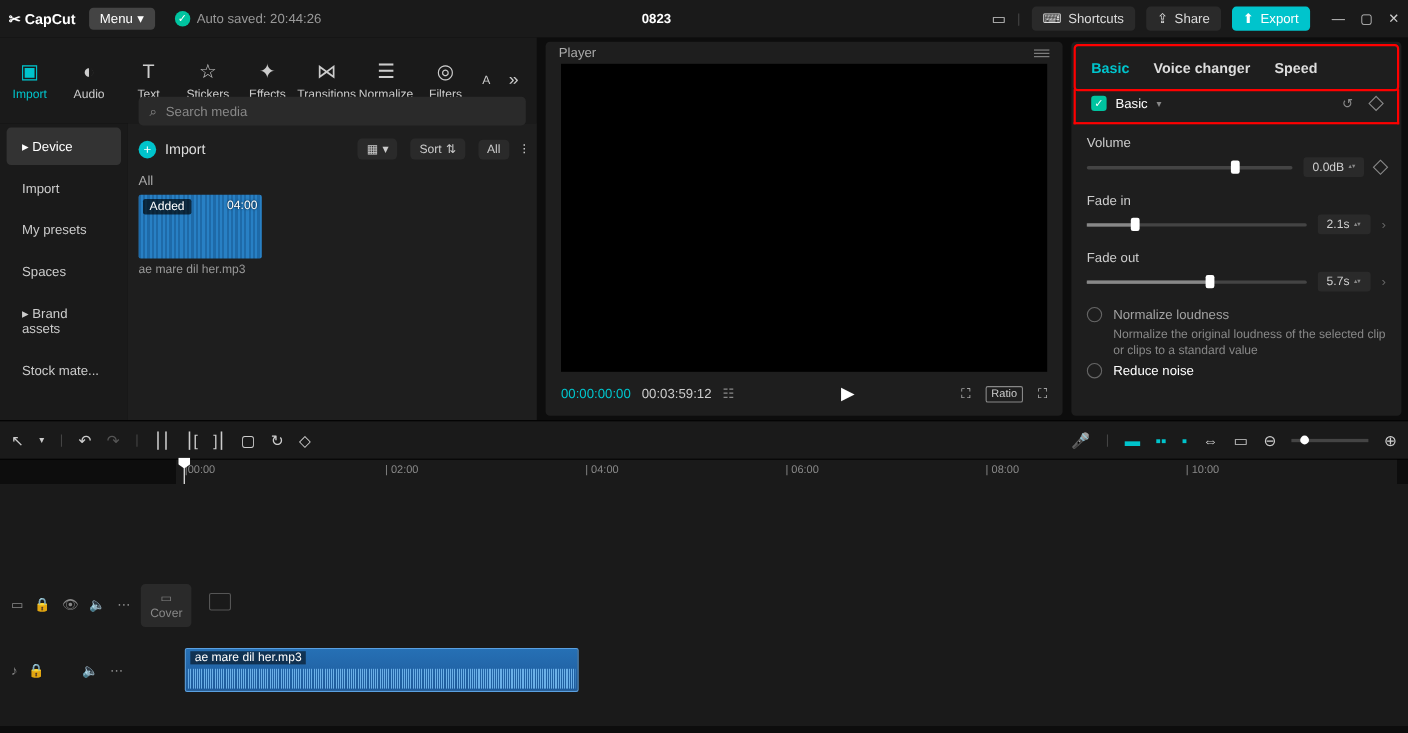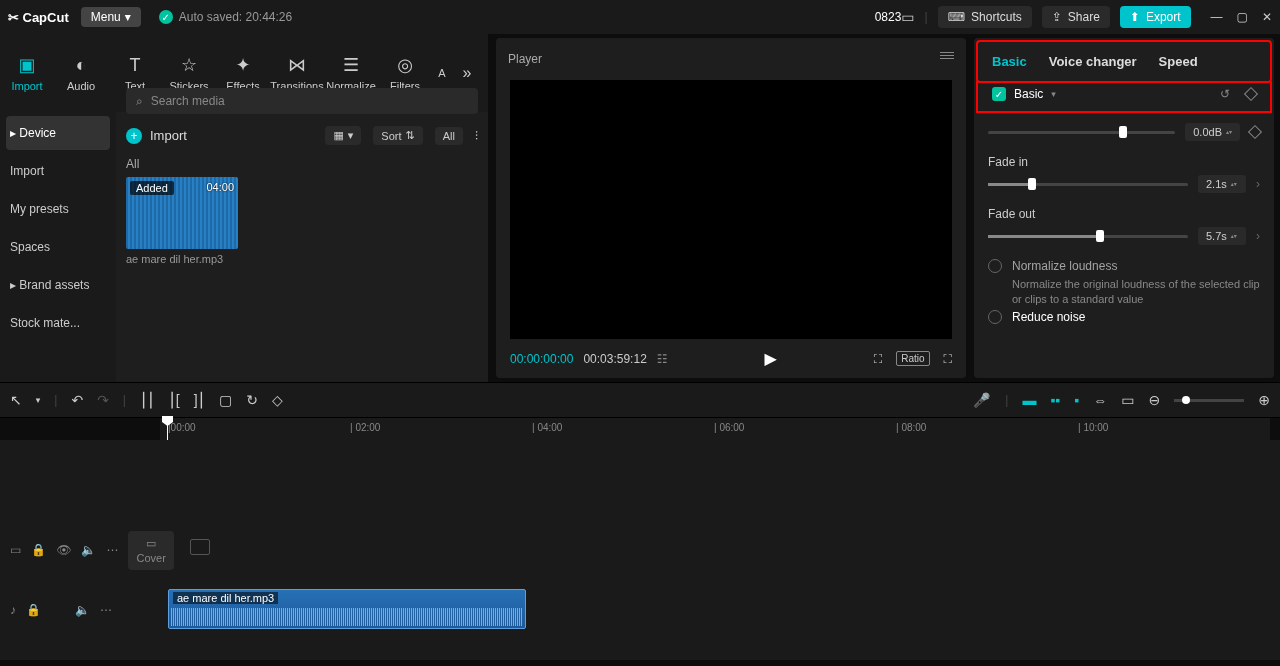--- a/index.html
+++ b/index.html
@@ -4,56 +4,56 @@
 <style>
 * { margin: 0; padding: 0; box-sizing: border-box; font-family: -apple-system, "Segoe UI", Arial, sans-serif; }
 body { background: #0d0d0d; color: #d0d0d0; width: 1280px; height: 666px; overflow: hidden; font-size: 12px; }
 
 
 .titlebar { height: 34px; background: #1a1a1a; display: flex; align-items: center; padding: 0 8px; }
 .logo { font-weight: bold; font-size: 13px; color: #fff; margin-right: 12px; }
 .menu-btn { background: #444; color: #fff; padding: 3px 10px; border-radius: 4px; font-size: 12px; display: flex; align-items: center; gap: 4px; }
 .autosave { display: flex; align-items: center; gap: 6px; margin-left: 18px; color: #999; font-size: 12px;}
 .check-circle { width: 14px; height: 14px; border-radius: 50%; background: #00c4a0; display: flex; align-items: center; justify-content: center; color:#fff; font-size:10px;}
-.title-center { flex: 1; text-align: right; color: #fff; font-weight: 400; }
+.title-center { flex: 1; text-align: center; color: #fff; font-weight: 700; }
 .title-right { display: flex; align-items: center; gap: 10px; }
 .tb-btn { background: #2a2a2a; padding: 4px 10px; border-radius: 4px; display: flex; align-items: center; gap: 6px; color: #ddd; font-size:12px; }
 .export-btn { background: #00c4cc; color: #fff; }
 .win-btns { display: flex; gap: 14px; margin-left: 10px; color: #ccc; }
 
 
 .tool-strip { display: flex; align-items: center; height: 78px; background: #1a1a1a; width: 488px; position: absolute; top:34px; left:0; border-bottom:1px solid #000;}
 .tool-item { display: flex; flex-direction: column; align-items: center; justify-content: center; width: 54px; height:78px; gap:4px; font-size:11px; color:#ccc;}
 .tool-item.active { color: #00c4cc; }
 .tool-icon { font-size: 18px; }
 .tool-more { width: 30px; display:flex; align-items:center; justify-content:center; color:#ccc; font-size:16px;}
 
 
 .sidebar { position:absolute; top:112px; left:0; width:116px; background:#1a1a1a; height:270px;}
-.side-item { padding: 10px 4px; font-size: 12px; color: #ccc; margin: 4px 6px; border-radius:4px;}
+.side-item { padding: 10px 14px; font-size: 12px; color: #ccc; margin: 4px 6px; border-radius:4px;}
 .side-item.active { background: #333; color:#fff;}
 
 
 .media-area { position:absolute; top:112px; left:116px; width:372px; height:270px; background:#1e1e1e; padding:0;}
 .search-bar { margin: 0 10px 8px 10px; background:#2a2a2a; border-radius:4px; padding:6px 10px; display:flex; align-items:center; gap:8px; color:#888;}
 .import-row { display:flex; align-items:center; padding: 4px 10px; gap:10px;}
 .import-btn { display:flex; align-items:center; gap:8px; color:#ddd; font-size:13px;}
 .plus-circle { width:16px; height:16px; border-radius:50%; background:#00c4cc; color:#fff; display:flex; align-items:center; justify-content:center; font-size:12px;}
 .view-controls { margin-left:auto; display:flex; gap:12px; align-items:center; color:#ccc;}
 .vc-btn { background:#2a2a2a; padding:3px 8px; border-radius:4px; font-size:11px; display:flex; gap:4px; align-items:center;}
 .all-label { margin: 8px 10px 6px 10px; color:#aaa; font-size:12px;}
 .media-thumb { margin: 0 10px; width:112px; }
-.thumb-box { width:112px; height:72px; background: repeating-linear-gradient(90deg,#1e6aa8 0 2px,#2880c4 2px 4px); border-radius:2px; position:relative;}
+.thumb-box { width:112px; height:58px; background: repeating-linear-gradient(90deg,#1e6aa8 0 2px,#2880c4 2px 4px); border-radius:2px; position:relative;}
 .thumb-badge { position:absolute; top:4px; left:4px; background:#000a; color:#fff; padding:1px 6px; font-size:11px; border-radius:2px;}
 .thumb-dur { position:absolute; top:4px; right:4px; color:#fff; font-size:11px; text-shadow:0 0 2px #000;}
 .thumb-name { color:#999; font-size:11px; margin-top:4px; white-space:nowrap; overflow:hidden; text-overflow:ellipsis;}
 
 
 .player-wrap { position:absolute; top:38px; left:496px; width:470px; height:340px; background:#1e1e1e; border-radius:4px; display:flex; flex-direction:column;}
-.player-header { padding:14px 12px; display:flex; align-items:flex-start; justify-content:space-between; color:#aaa;}
+.player-header { padding:3px 12px; display:flex; align-items:center; justify-content:space-between; color:#aaa;}
 .ham { display:flex; flex-direction:column; gap:2px;}
 .ham span{ width:14px; height:1px; background:#888;}
 .player-view { flex:1; background:#000; margin: 0 14px;}
 .player-controls { display:flex; align-items:center; padding:10px 14px; gap:10px; font-size:12px;}
 .time-cur { color:#00c4cc; font-variant-numeric:tabular-nums;}
 .time-dur { color:#ccc; font-variant-numeric:tabular-nums;}
 .play-btn { margin: 0 auto; color:#fff; font-size:16px;}
 .pc-right { display:flex; gap:14px; align-items:center; color:#ccc;}
 .ratio-box { border:1px solid #888; padding:1px 4px; font-size:10px; border-radius:2px;}
 
@@ -252,20 +252,21 @@
     </div>
   </div>
   <div class="props-row-header" style="border:2px solid #ff0000; border-top:none; margin:-4px 2px 0 2px; padding-bottom:10px;">
     <span class="basic-check">✓</span>
     <span style="color:#fff; font-weight:500;">Basic</span>
     <span style="color:#888; font-size:9px;">▾</span>
     <span style="margin-left:auto; color:#888;">↺</span>
     <span class="diamond" style="margin-left:8px;"></span>
   </div>
   <div class="props-body">
+    <div class="prop-label">Volume</div>
     <div class="prop-slider-row">
       <div class="slider">
           <div class="slider-thumb" style="left:72%;"></div>
         </div>
       <div class="val-box">
           <span>0.0dB</span>
           <span class="spinner">▴▾</span>
         </div>
       <span class="diamond"></span>
     </div>

